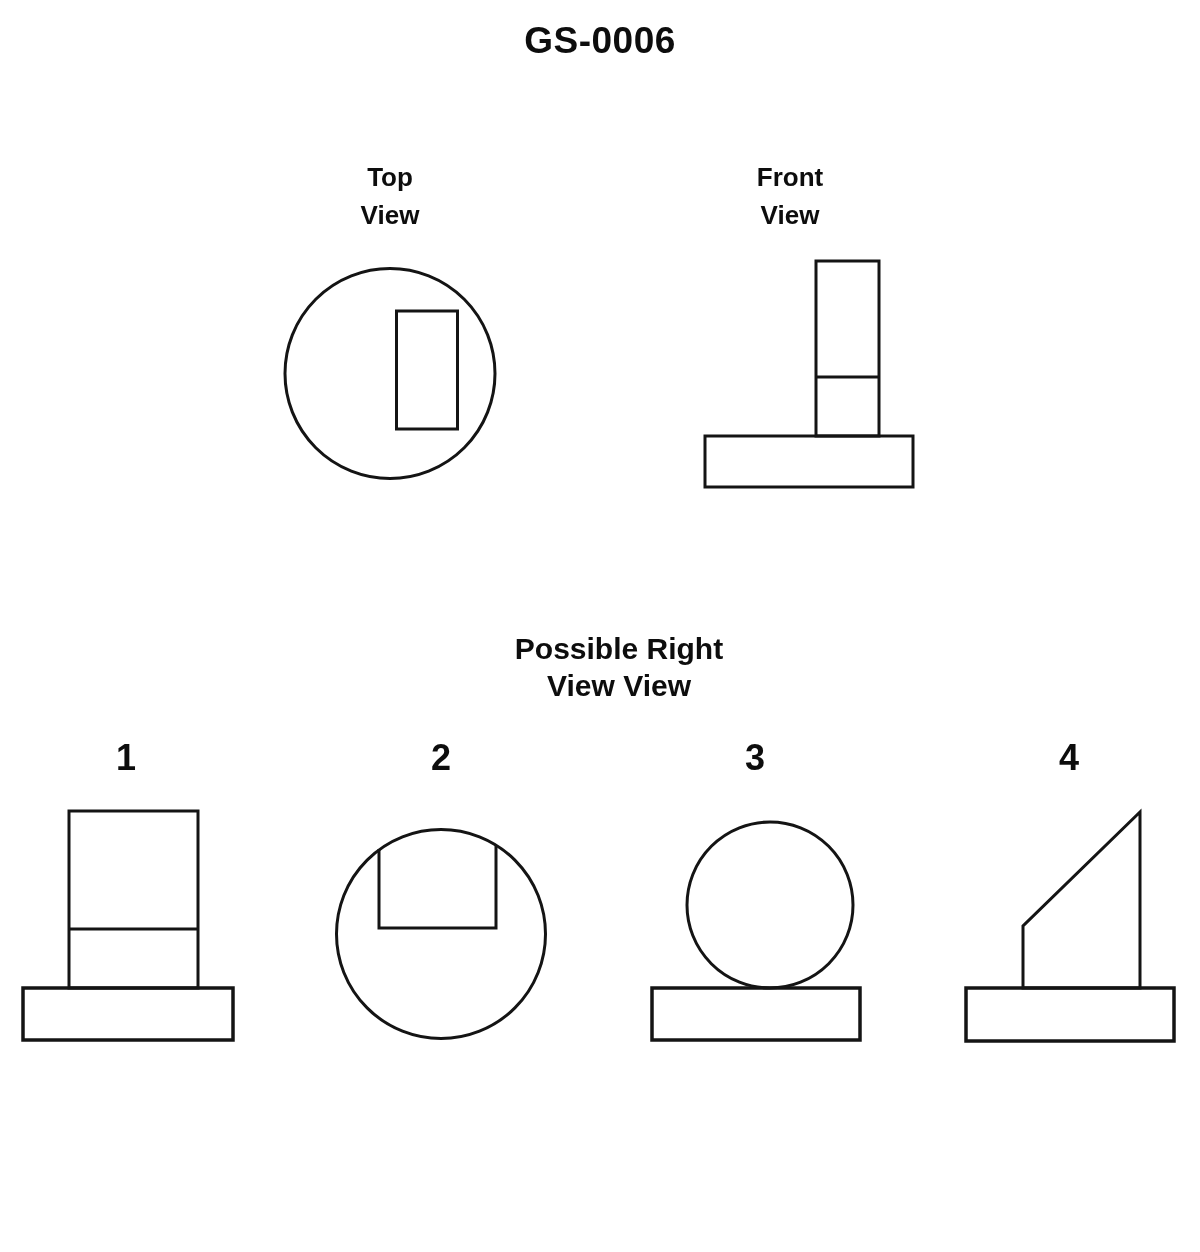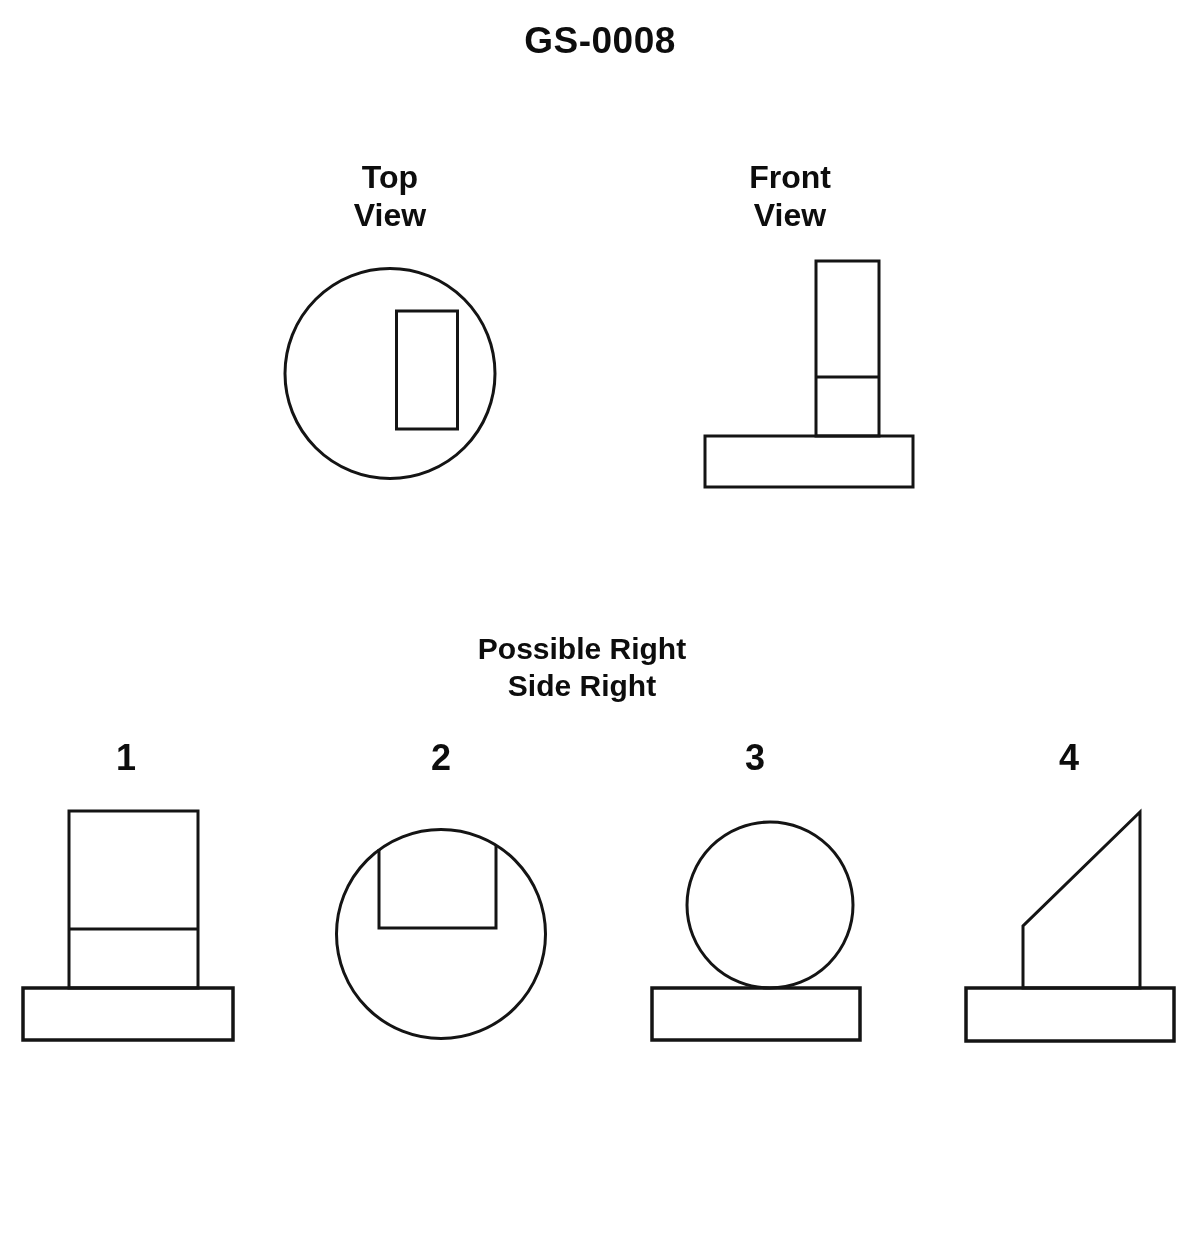--- a/index.html
+++ b/index.html
@@ -17,58 +17,58 @@
     left: 0; top: 0;
     width: 1200px; height: 1252px;
   }
   .txt { position: absolute; text-align: center; font-weight: bold; color: #0d0d0d; }
   .page-title {
     left: 0; top: 21px; width: 100%;
     font-size: 37px; line-height: 40px; letter-spacing: 0.5px;
   }
   .view-label {
     width: 200px; top: 158px;
-    font-size: 32px; line-height: 38px;
+    font-size: 26px; line-height: 38px;
   }
   .view-label-top   { left: 290px; }
   .view-label-front { left: 690px; }
   .prompt-label {
-    left: 432px; top: 630px; width: 300px;
+    left: 469px; top: 630px; width: 300px;
     font-size: 30px; line-height: 37px;
   }
   .option-number {
     top: 738px; width: 80px;
     font-size: 36px; line-height: 40px;
   }
   .option-number-1 { left: 86px; }
   .option-number-2 { left: 401px; }
   .option-number-3 { left: 715px; }
   .option-number-4 { left: 1029px; }
   svg .ln { fill: none; stroke: #141414; }
 </style>
 </head>
 <body>
 
 <div class="canvas">
 
-  <div class="txt page-title">GS-0008</div>
+  <div class="txt page-title">GS-0006</div>
 
   <div class="txt view-label view-label-top">
     <div>Top</div>
     <div>View</div>
   </div>
 
   <div class="txt view-label view-label-front">
     <div>Front</div>
     <div>View</div>
   </div>
 
   <div class="txt prompt-label">
     <div>Possible Right</div>
-    <div>Side Right</div>
+    <div>View View</div>
   </div>
 
   <div class="txt option-number option-number-1">1</div>
   <div class="txt option-number option-number-2">2</div>
   <div class="txt option-number option-number-3">3</div>
   <div class="txt option-number option-number-4">4</div>
 
   <svg class="figure-layer" viewBox="0 0 1200 1252">
 
     <g>

